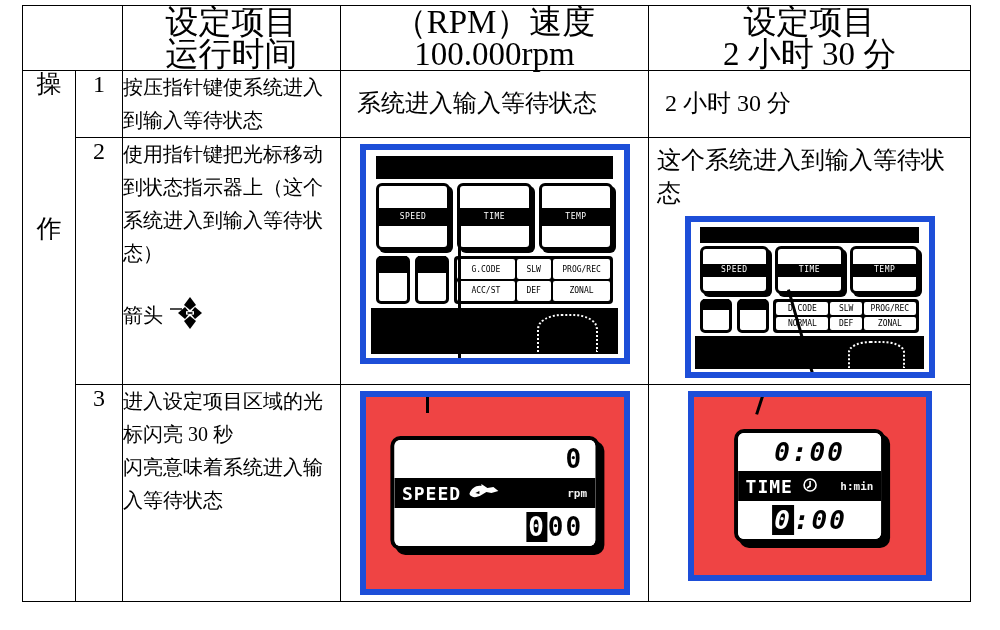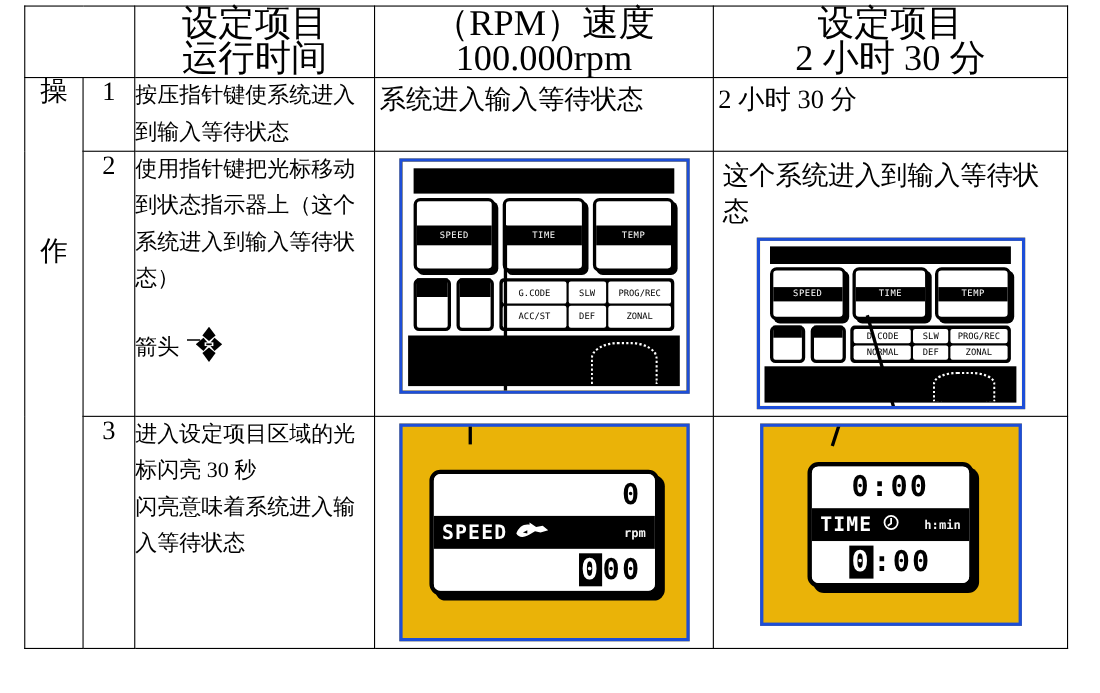--- a/index.html
+++ b/index.html
@@ -81,21 +81,21 @@
     line-height: 33px;
     padding: 4px 6px 6px 8px;
   }
   .desc-cell p { margin: 0; }
 
   .text-cell {
     font-size: 24px;
     line-height: 33px;
     padding: 6px 6px 6px 8px;
   }
-  .text-cell p { margin: 4px; }
+  .text-cell p { margin: 16px; }
 
   .img-cell { padding: 0; margin-left: 15px; }
   .lead-text {
     font-size: 24px;
     line-height: 33px;
     padding: 6px 6px 0 8px;
   }
   .lead-text p { margin: 0; }
 
   
@@ -106,22 +106,22 @@
     height: 34px;
     vertical-align: -8px;
     margin-left: 2px;
   }
   .dpad svg { display: block; }
 
   
   .photo {
     position: relative;
     margin: 6px auto 6px auto;
-    background: #eab308;
-    border: 3px solid #1d4ed8;
+    background: #ef4444;
+    border: 6px solid #1d4ed8;
     overflow: hidden;
   }
   .photo-panel { width: 258px; height: 208px; }
   .photo-panel-r { width: 238px; height: 150px; }
   .photo-lcd { width: 258px; height: 192px; }
   .photo-lcd-r { width: 232px; height: 178px; }
 
   
   .cp {
     position: absolute;
@@ -285,21 +285,21 @@
     font-size: 11px;
     letter-spacing: 0;
     opacity: 0.95;
   }
   .lcd .row .cursor {
     background: #000;
     color: #fff;
     padding: 0 2px;
   }
   .hand-icon { display: inline-block; vertical-align: middle; }
-  .lcd.time .row { justify-content: center; padding: 0 6px; }
+  .lcd.time .row { justify-content: center; padding: 0 6px; font-style: italic; }
   .lcd.time { width: 62%; }
 </style>
 </head>
 <body>
 
 <div class="page">
 
   <table class="proc">
     <colgroup>
       <col class="c-group">

